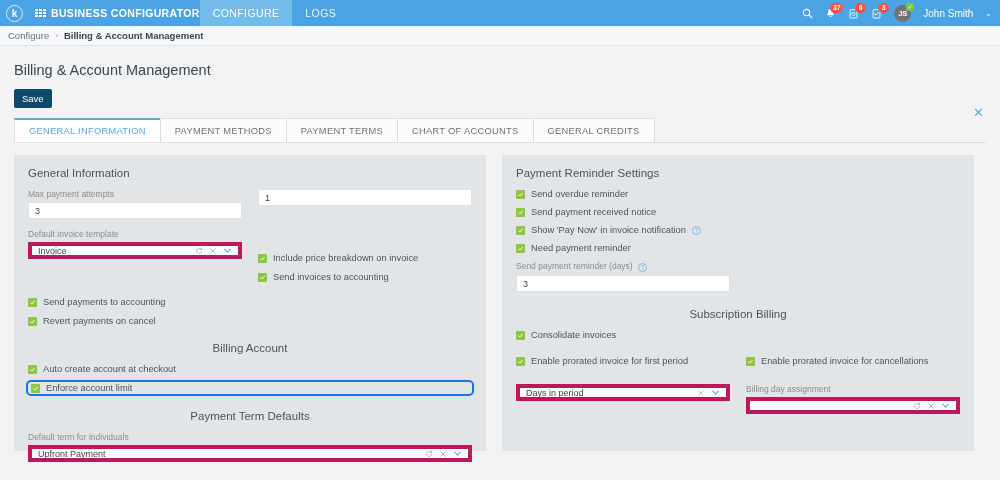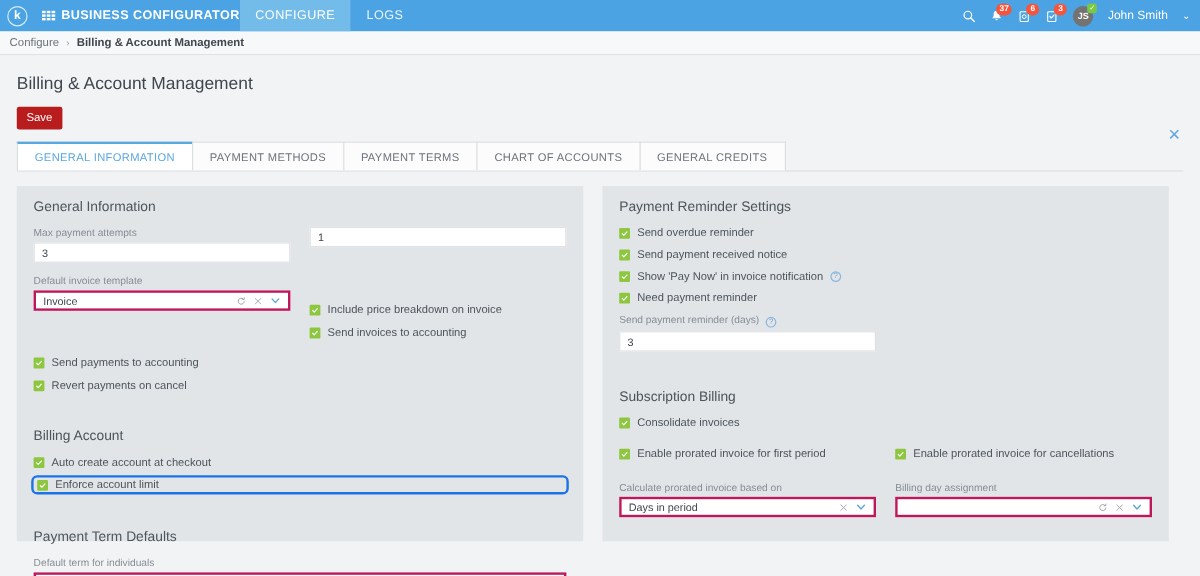--- a/index.html
+++ b/index.html
@@ -87,21 +87,21 @@
   
   .page { position: relative; background: #f1f3f5; height: 434px; }
   .page-head { display: flex; align-items: flex-start; padding: 16px 14px 0 14px; }
   .page-title { font-size: 14.5px; color: #3f464d; font-weight: normal; }
   .close-x {
     position: absolute; top: 60px; right: 16px;
     color: #66a9e0; font-size: 13px; line-height: 1;
   }
   .save-row { padding: 10px 0 0 14px; }
   .save-btn {
-    background: #b91c1c; color: #fff; border: none;
+    background: #0c4a6e; color: #fff; border: none;
     font-size: 9.5px; padding: 4px 8px;
     border-radius: 2px; font-family: inherit;
   }
 
   
   .tabs {
     display: flex; margin: 10px 14px 0 14px;
     border-bottom: 1px solid #dcdfe2;
   }
   .tab {
@@ -122,35 +122,35 @@
   .panel {
     background: #e2e5e8; padding: 12px 14px 14px 14px;
     height: 296px;
   }
   .panel.left { width: 472px; }
   .panel.right { width: 472px; }
   .sec-title {
     font-size: 11.5px; color: #4c545b;
     margin-bottom: 10px;
   }
-  .sec-title.spaced { margin-top: 32px; }
+  .sec-title.spaced { margin-top: 16px; text-align: center; }
   .grid2 { display: flex; gap: 16px; }
   .col { flex: 1 1 0; min-width: 0; }
   .field-label {
     font-size: 8.5px; color: #868d94;
     margin-bottom: 3px; display: block; white-space: nowrap;
   }
   .input {
     background: #fff; border: 1px solid #dfe2e5;
     height: 17px; font-size: 9px; color: #3f464d;
     display: flex; align-items: center;
     padding: 0 6px;
   }
   .select {
-    background: #fff; border: 2px solid #be185d;
+    background: #fff; border: 4px solid #be185d;
     height: 17px; font-size: 9px; color: #3f464d;
     display: flex; align-items: center;
     padding: 0 4px 0 6px;
   }
   .select .val { flex: 1 1 auto; overflow: hidden; white-space: nowrap; }
   .select .adorn { display: flex; align-items: center; gap: 6px; padding-right: 2px; }
   .adorn svg { display: block; }
   .chk-row {
     display: flex; align-items: center; gap: 6px;
     margin: 9px 0; font-size: 9.3px; color: #4c545b;
@@ -478,21 +478,20 @@
                   <path d="M3.5 8.5l3 3 6-6.5" fill="none" stroke="#fff" stroke-width="2.2" stroke-linecap="round" stroke-linejoin="round"></path>
                 </svg>
               </span>
             <span>Enable prorated invoice for cancellations</span>
           </div>
         </div>
       </div>
 
       <div class="grid2 mt10">
         <div class="col">
-          <span class="field-label">Calculate prorated invoice based on</span>
           <div class="select">
             <span class="val">Days in period</span>
             <span class="adorn">
               <span>
                   <svg width="8" height="8" viewBox="0 0 16 16">
                     <path d="M3 3l10 10M13 3L3 13" stroke="#9aa1a8" stroke-width="1.5"></path>
                   </svg>
                 </span>
               <span>
                   <svg width="9" height="9" viewBox="0 0 16 16">

